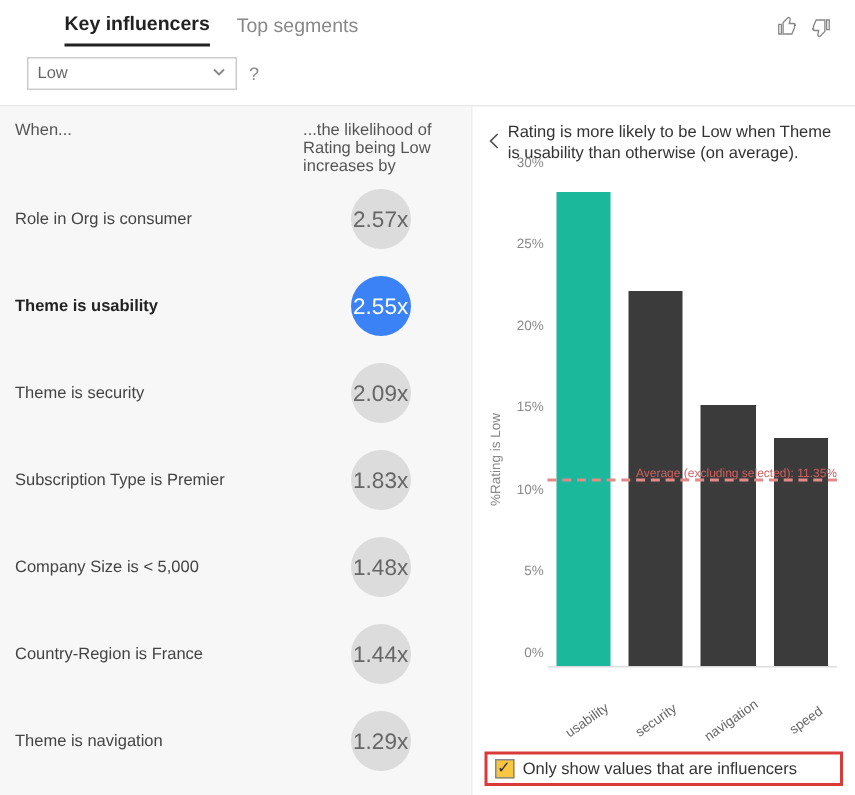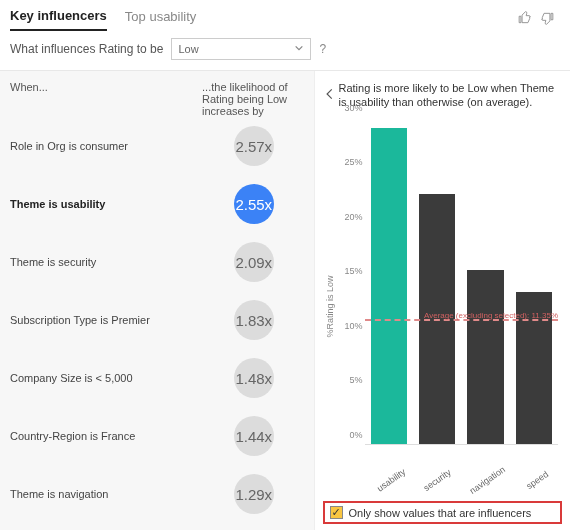--- a/index.html
+++ b/index.html
@@ -26,20 +26,21 @@
     font-size: 13px;
     color: #888;
     margin-right: 18px;
     padding-bottom: 6px;
     cursor: pointer;
   }
   .tab.active {
     color: #222;
     font-weight: 600;
     border-bottom: 2px solid #222;
+    margin-left: 33px;
   }
   .tabs-spacer { flex: 1; }
   .feedback { display: flex; gap: 8px; margin-right: 6px; }
   .feedback svg { width: 14px; height: 14px; stroke: #888; fill: none; cursor: pointer; }
 
   .question-bar {
     display: flex; align-items: center;
     padding: 6px 10px 10px 10px;
     font-size: 12px;
     color: #555;
@@ -218,38 +219,37 @@
     cursor: pointer;
   }
 </style>
 </head>
 <body>
 
 <div class="container">
 
   <div class="tabs">
     <div class="tab active">Key influencers</div>
-    <div class="tab">Top usability</div>
+    <div class="tab">Top segments</div>
     <div class="tabs-spacer"></div>
     <div class="feedback">
       <span>
         <svg viewBox="0 0 24 24">
             <path d="M2 20h3V9H2v11zm19-10c0-1.1-.9-2-2-2h-5l1-4V3c0-.5-.2-1-.6-1.4L13 1 7 7v13h10l3-7v-3z" stroke-width="1.5"></path>
           </svg>
       </span>
       <span>
         <svg viewBox="0 0 24 24">
             <path d="M22 4h-3v11h3V4zM3 14c0 1.1.9 2 2 2h5l-1 4v1c0 .5.2 1 .6 1.4L11 23l6-6V4H7l-3 7v3z" stroke-width="1.5"></path>
           </svg>
       </span>
     </div>
   </div>
 
   <div class="question-bar">
-    <span>What influences Rating to be</span>
     <div class="dropdown">
       <span>Low</span>
       <span>
         <svg viewBox="0 0 12 12">
             <path d="M2 4l4 4 4-4" stroke-width="1.5"></path>
           </svg>
       </span>
     </div>
     <span class="qmark">?</span>
   </div>

